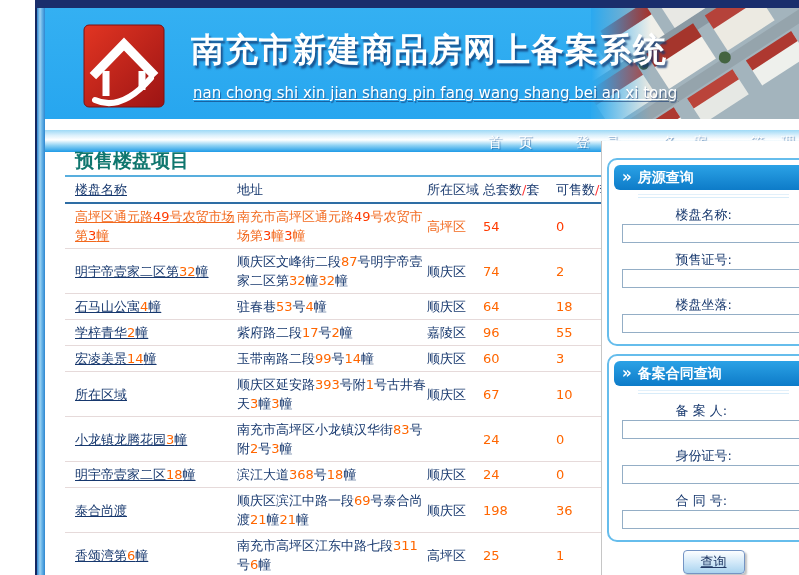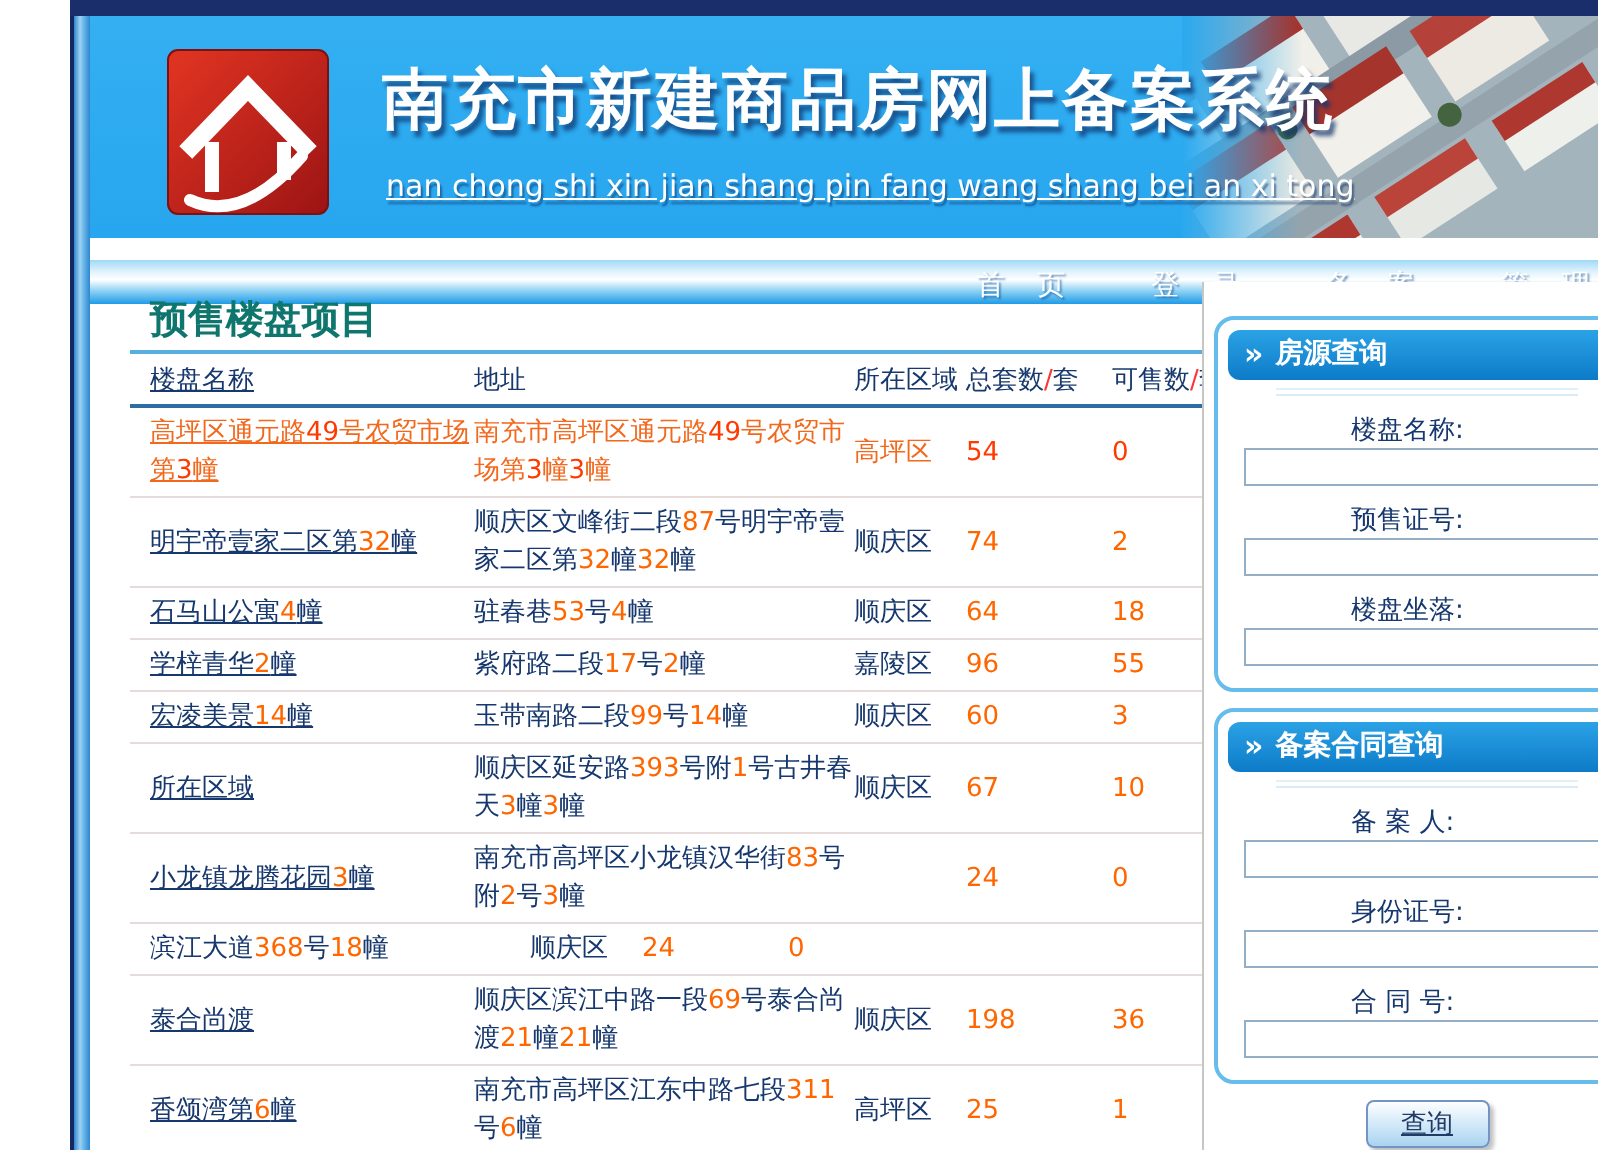--- a/index.html
+++ b/index.html
@@ -181,20 +181,21 @@
           <div class="c4"><span class="num">10</span></div>
         </div>
         <div class="row">
           <div class="c0">小龙镇龙腾花园<span class="num">3</span>幢</div>
           <div class="c1">南充市高坪区小龙镇汉华街<span class="num">83</span>号附<span class="num">2</span>号<span class="num">3</span>幢</div>
           <div class="c2"></div>
           <div class="c3"><span class="num">24</span></div>
           <div class="c4"><span class="num">0</span></div>
         </div>
         <div class="row">
+          <div class="c0">明宇帝壹家二区<span class="num">18</span>幢</div>
           <div class="c1">滨江大道<span class="num">368</span>号<span class="num">18</span>幢</div>
           <div class="c2">顺庆区</div>
           <div class="c3"><span class="num">24</span></div>
           <div class="c4"><span class="num">0</span></div>
         </div>
         <div class="row">
           <div class="c0">泰合尚渡</div>
           <div class="c1">顺庆区滨江中路一段<span class="num">69</span>号泰合尚渡<span class="num">21</span>幢<span class="num">21</span>幢</div>
           <div class="c2">顺庆区</div>
           <div class="c3"><span class="num">198</span></div>

